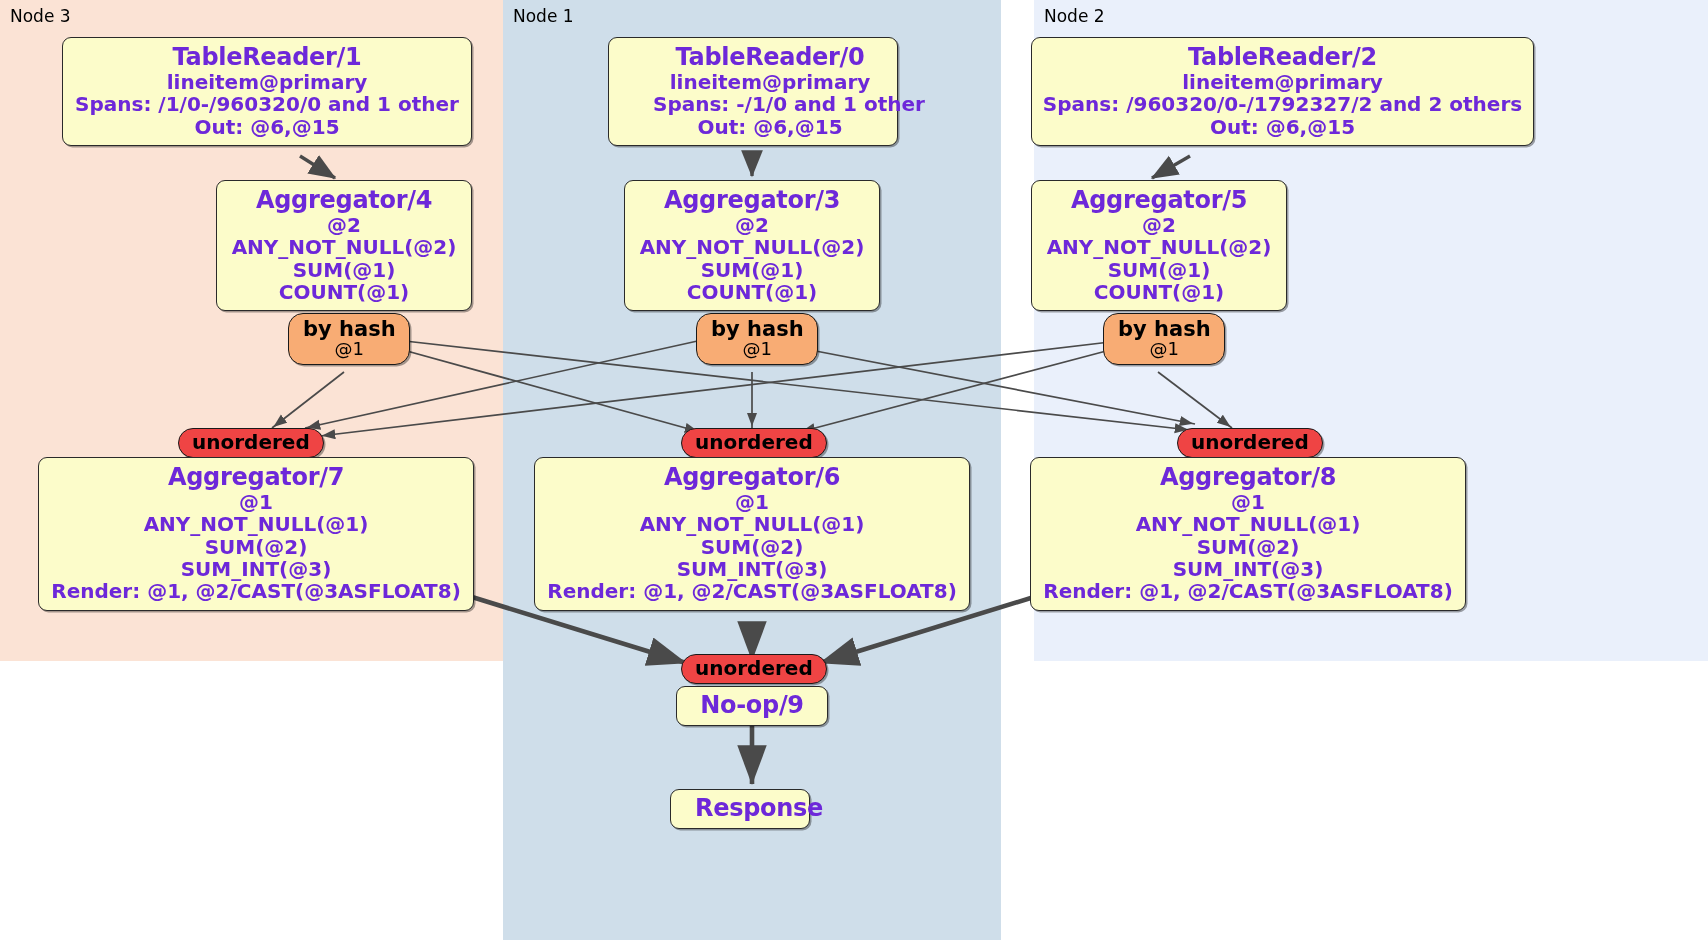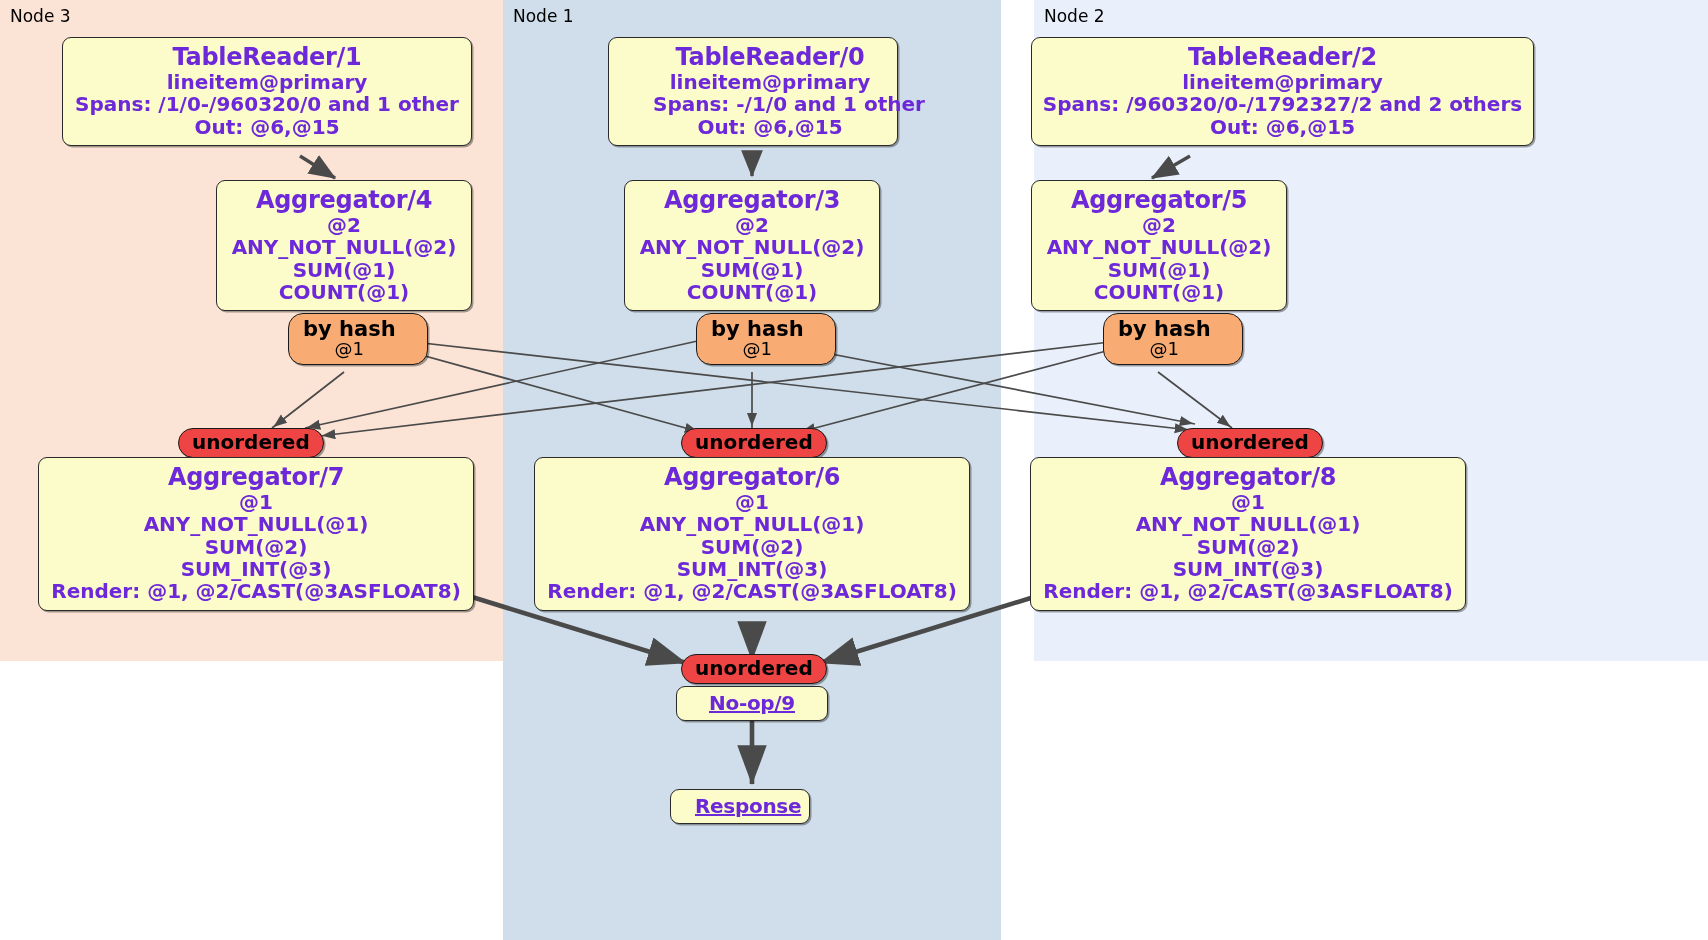--- a/index.html
+++ b/index.html
@@ -83,21 +83,21 @@
     border: 1.6px solid #1a1a1a;
     border-radius: 14px;
     text-align: center;
     line-height: 1.05;
     color: #000;
     box-shadow: 1.5px 1.5px 0 rgba(0,0,0,0.35);
   }
   .pill.hash {
     background: #f8ac74;
     border-radius: 15px;
-    padding: 4px 31px 5px 14px;
+    padding: 4px 13px 5px 14px;
   }
   .pill.hash .ptitle {
     font-weight: bold;
     font-size: 21px;
     white-space: nowrap;
   }
   .pill.hash .pdet {
     font-size: 18px;
     white-space: nowrap;
   }
@@ -106,22 +106,21 @@
     border-radius: 16px;
     padding: 3px 13px 4px 13px;
   }
   .pill.sync .ptitle {
     font-weight: bold;
     font-size: 20px;
     white-space: nowrap;
   }
   
   .proc.small .title {
-    font-size: 20px;
-    text-decoration: underline;
+    font-size: 24px;
   }
 </style>
 </head>
 <body>
 
 <div id="stage">
 
   <div class="panel" id="panel-node3">
     <div class="panel-label">Node 3</div>
   </div>

